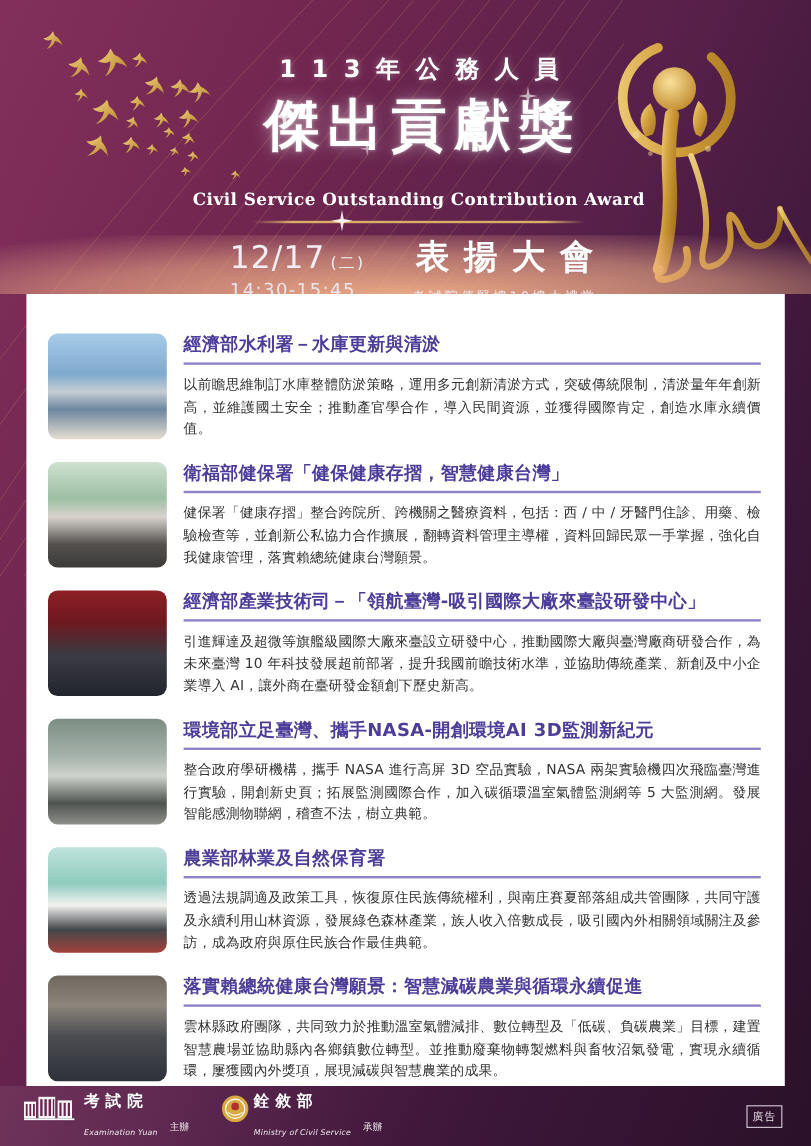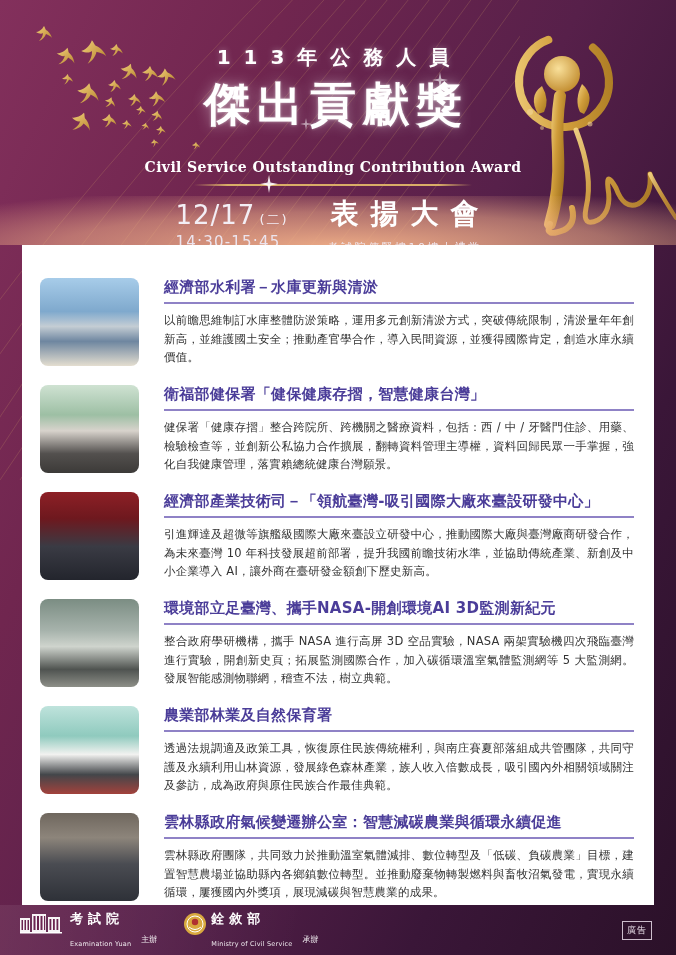--- a/index.html
+++ b/index.html
@@ -17,21 +17,21 @@
   .glow-band {
     position:absolute; left:0; top:196px; width:676px; height:49px;
     background:radial-gradient(ellipse 92% 160% at 50% 105%, rgba(243,178,137,.95) 0%, rgba(243,178,137,.55) 45%, rgba(243,178,137,0) 78%);
     pointer-events:none;
   }
   .birds-svg { position:absolute; left:0; top:18px; pointer-events:none; }
   .trophy-svg { position:absolute; left:472px; top:12px; pointer-events:none; }
   .sparkle { position:absolute; pointer-events:none; opacity:.9; }
 
   
-  .header-block { position:absolute; left:138px; top:44px; width:390px; text-align:center; color:#fff; }
+  .header-block { position:absolute; left:154px; top:44px; width:390px; text-align:center; color:#fff; }
   .super-title { font-size:20px; font-weight:700; letter-spacing:13px; padding-left:13px; text-shadow:0 0 6px rgba(255,255,255,.35); }
   .main-title {
     margin-top:3px; font-size:46px; font-weight:800; letter-spacing:7px; padding-left:7px;
     font-family:"DejaVu Serif","Liberation Serif",serif;
     text-shadow:0 0 14px rgba(255,255,255,.45), 0 0 3px rgba(255,255,255,.5);
   }
   .en-subtitle { margin-top:23px; font-size:14px; font-weight:700; letter-spacing:.4px; font-family:"DejaVu Serif","Liberation Serif",serif; }
   .divider { position:relative; margin:9px auto 9px; width:278px; height:2px;
     background:linear-gradient(90deg, rgba(217,173,103,0), #d9ad67 12%, #d9ad67 88%, rgba(217,173,103,0)); }
   .divider .star { position:absolute; left:66px; top:-9px; }
@@ -44,21 +44,21 @@
   .event-col { text-align:center; }
   .event-name { font-size:28px; font-weight:800; letter-spacing:12px; padding-left:12px;
     font-family:"DejaVu Serif","Liberation Serif",serif; }
   .venue { font-size:11px; margin-top:7px; letter-spacing:2.5px; color:#efe8f1; }
 
   
   .card {
     position:absolute; left:22px; top:245px; width:632px; height:660px;
     background:#ffffff; padding:33px 20px 0 18px;
   }
-  .section { display:flex; gap:25px; height:88px; margin-bottom:19px; }
+  .section { display:flex; gap:14px; height:88px; margin-bottom:19px; }
   .photo { width:99px; height:88px; border-radius:8px; flex:none; }
   .photo-1 { background:linear-gradient(180deg,#a7cce9 0%,#7fa9cd 38%,#c4cdd4 55%,#6e86a0 72%,#e4ded0 100%); }
   .photo-2 { background:linear-gradient(180deg,#cfe2d2 0%,#9dbfa4 34%,#d8d3cc 52%,#53504e 78%,#3c3a38 100%); }
   .photo-3 { background:linear-gradient(180deg,#8d2026 0%,#6e181e 30%,#3a3b44 62%,#23252d 100%); }
   .photo-4 { background:linear-gradient(180deg,#7b8d83 0%,#a7b3ac 36%,#cfd4cd 54%,#4f5350 80%,#8d8f88 100%); }
   .photo-5 { background:linear-gradient(180deg,#bfe3dc 0%,#8fcabe 34%,#f2f2f0 55%,#43464a 78%,#a3423c 100%); }
   .photo-6 { background:linear-gradient(180deg,#6f675e 0%,#8d857b 28%,#4a4c52 58%,#2e3138 100%); }
   .sec-text { flex:1; min-width:0; }
   .sec-title {
     color:#4b3d99; font-size:15px; font-weight:800; letter-spacing:.3px;
@@ -68,21 +68,21 @@
 
   
   .footer { position:absolute; left:0; top:905px; width:676px; height:50px; }
   .footer::before { content:""; position:absolute; inset:0;
     background:linear-gradient(100deg, rgba(255,255,255,.07) 0%, rgba(255,255,255,0) 45%); }
   .footer-inner { position:relative; height:100%; display:flex; align-items:center; padding:0 24px 0 20px; color:#fff; }
   .org { display:flex; align-items:flex-start; gap:4px; }
   .org + .org { margin-left:26px; }
   .org-text { line-height:1; }
   .org-name { font-size:13px; font-weight:700; letter-spacing:5px; }
-  .org-en { font-size:6.5px; margin-top:16px; letter-spacing:.2px; opacity:.9; }
+  .org-en { font-size:6.5px; margin-top:16px; letter-spacing:.2px; opacity:.9;font-style:italic; }
   .org-role { font-size:8px; margin-left:6px; opacity:.9; align-self:flex-end; padding-bottom:3px; }
   .ad-box { margin-left:auto; border:1px solid #cdbecd; color:#e9dfe9; font-size:9px; padding:2px 4px; letter-spacing:1px; }
 </style>
 </head>
 <body>
 
 <div class="page">
 
   <svg class="curves" width="520" height="480" viewBox="0 0 520 480">
     <g fill="none" stroke="#d9ad67" stroke-width="0.7" opacity="0.28">
@@ -231,21 +231,21 @@
       <div class="photo photo-5"></div>
       <div class="sec-text">
         <div class="sec-title">農業部林業及自然保育署</div>
         <div class="sec-body">透過法規調適及政策工具，恢復原住民族傳統權利，與南庄賽夏部落組成共管團隊，共同守護及永續利用山林資源，發展綠色森林產業，族人收入倍數成長，吸引國內外相關領域關注及參訪，成為政府與原住民族合作最佳典範。</div>
       </div>
     </div>
 
     <div class="section">
       <div class="photo photo-6"></div>
       <div class="sec-text">
-        <div class="sec-title">雲林縣政府氣候變遷辦公室：智慧減碳農業與循環永續促進</div>
+        <div class="sec-title">落實賴總統健康台灣願景：智慧減碳農業與循環永續促進</div>
         <div class="sec-body">雲林縣政府團隊，共同致力於推動溫室氣體減排、數位轉型及「低碳、負碳農業」目標，建置智慧農場並協助縣內各鄉鎮數位轉型。並推動廢棄物轉製燃料與畜牧沼氣發電，實現永續循環，屢獲國內外獎項，展現減碳與智慧農業的成果。</div>
       </div>
     </div>
 
   </div>
 
   <div class="footer">
     <div class="footer-inner">
       <div class="org">
         <svg width="46" height="22" viewBox="0 0 46 22">

